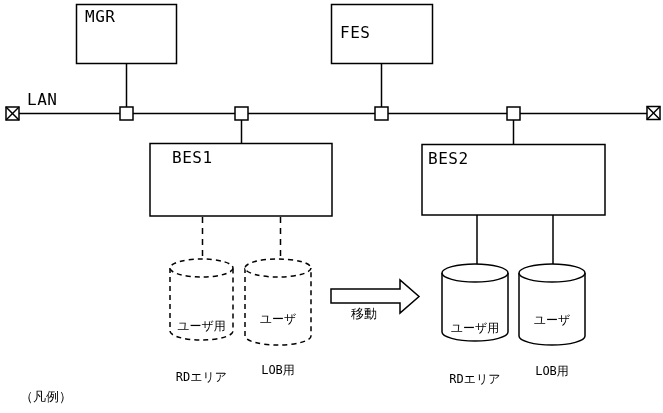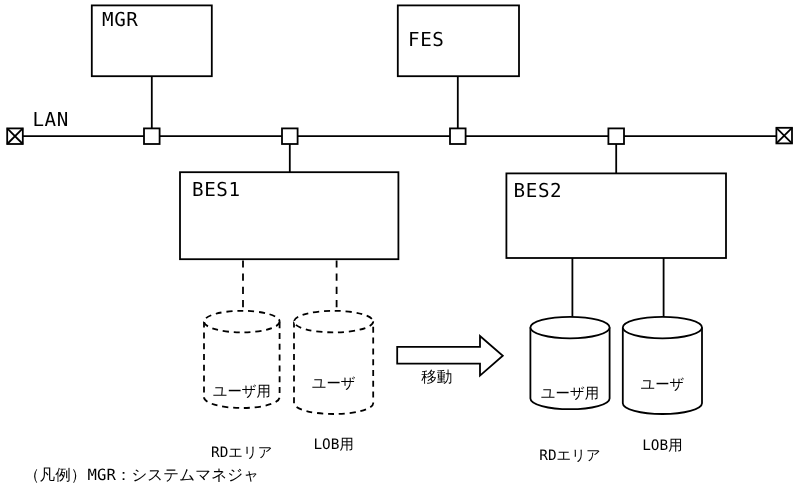--- a/index.html
+++ b/index.html
@@ -86,21 +86,21 @@
       </g>
 
       <polygon points="331,289 400,289 400,280 419,296.5 400,313 400,303 331,303" fill="#ffffff"></polygon>
     </g>
   </svg>
 
   <div class="lbl" style="left:3px;top:93px;margin-left:24px;">LAN</div>
 
   <div class="lbl" style="left:85px;top:10px;">MGR</div>
   <div class="lbl" style="left:340px;top:10px;margin-top:16px;">FES</div>
-  <div class="lbl" style="left:160px;top:151px;">BES1</div>
+  <div class="lbl" style="left:172px;top:151px;">BES1</div>
   <div class="lbl" style="left:428px;top:152px;">BES2</div>
 
   <div class="cyl-text" style="left:170px;top:284px;width:63px;">
     <span>ユーザ用</span>
     <span>RDエリア</span>
   </div>
   <div class="cyl-text" style="left:245px;top:277px;width:66px;">
     <span>ユーザ</span>
     <span>LOB用</span>
     
@@ -113,19 +113,18 @@
     <span>ユーザ</span>
     <span>LOB用</span>
     
   </div>
 
   <div class="move-label" style="left:351px;top:305px;">移動</div>
 
   <div class="legend">
     <div class="row">
       <span class="title">（凡例）</span>
-      <span>MGR：システムマネジャ</span>
     </div>
     
     
   </div>
 
 </div>
 
 </body></html>

